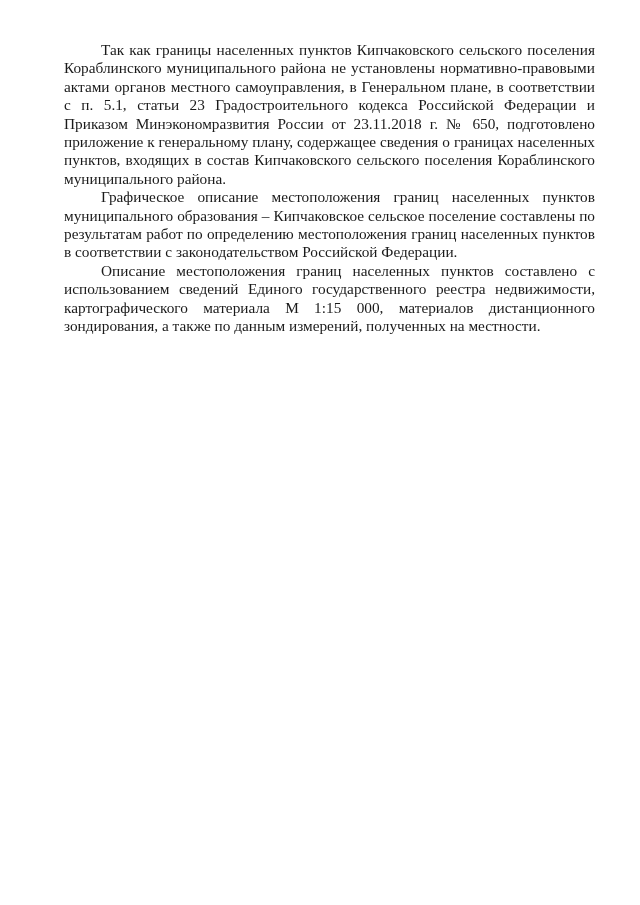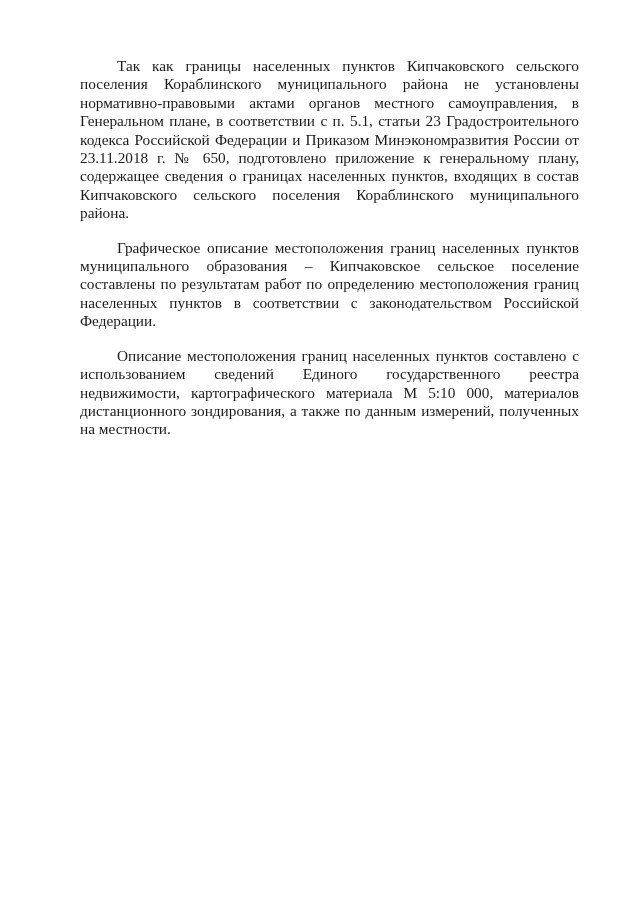--- a/index.html
+++ b/index.html
@@ -17,25 +17,25 @@
       position: absolute;
       left: 64px;
       top: 41px;
       width: 531px;
       font-family: "Liberation Serif", "DejaVu Serif", serif;
       font-size: 15.3px;
       line-height: 18.4px;
       color: #1a1a1a;
     }
     .para {
-      margin: 16px;
+      margin: 0;
       text-align: justify;
       text-indent: 37px;
     }
   </style>
 </head>
 <body>
 
 <div class="page">
   <p class="para">Так как границы населенных пунктов Кипчаковского сельского поселения Кораблинского муниципального района не установлены нормативно-правовыми актами органов местного самоуправления, в Генеральном плане, в соответствии с п. 5.1, статьи 23 Градостроительного кодекса Российской Федерации и Приказом Минэкономразвития России от 23.11.2018 г. № 650, подготовлено приложение к генеральному плану, содержащее сведения о границах населенных пунктов, входящих в состав Кипчаковского сельского поселения Кораблинского муниципального района.</p>
   <p class="para">Графическое описание местоположения границ населенных пунктов муниципального образования – Кипчаковское сельское поселение составлены по результатам работ по определению местоположения границ населенных пунктов в соответствии с законодательством Российской Федерации.</p>
-  <p class="para">Описание местоположения границ населенных пунктов составлено с использованием сведений Единого государственного реестра недвижимости, картографического материала М 5:10 000, материалов дистанционного зондирования, а также по данным измерений, полученных на местности.</p>
+  <p class="para">Описание местоположения границ населенных пунктов составлено с использованием сведений Единого государственного реестра недвижимости, картографического материала М 1:15 000, материалов дистанционного зондирования, а также по данным измерений, полученных на местности.</p>
 </div>
 
 </body></html>

